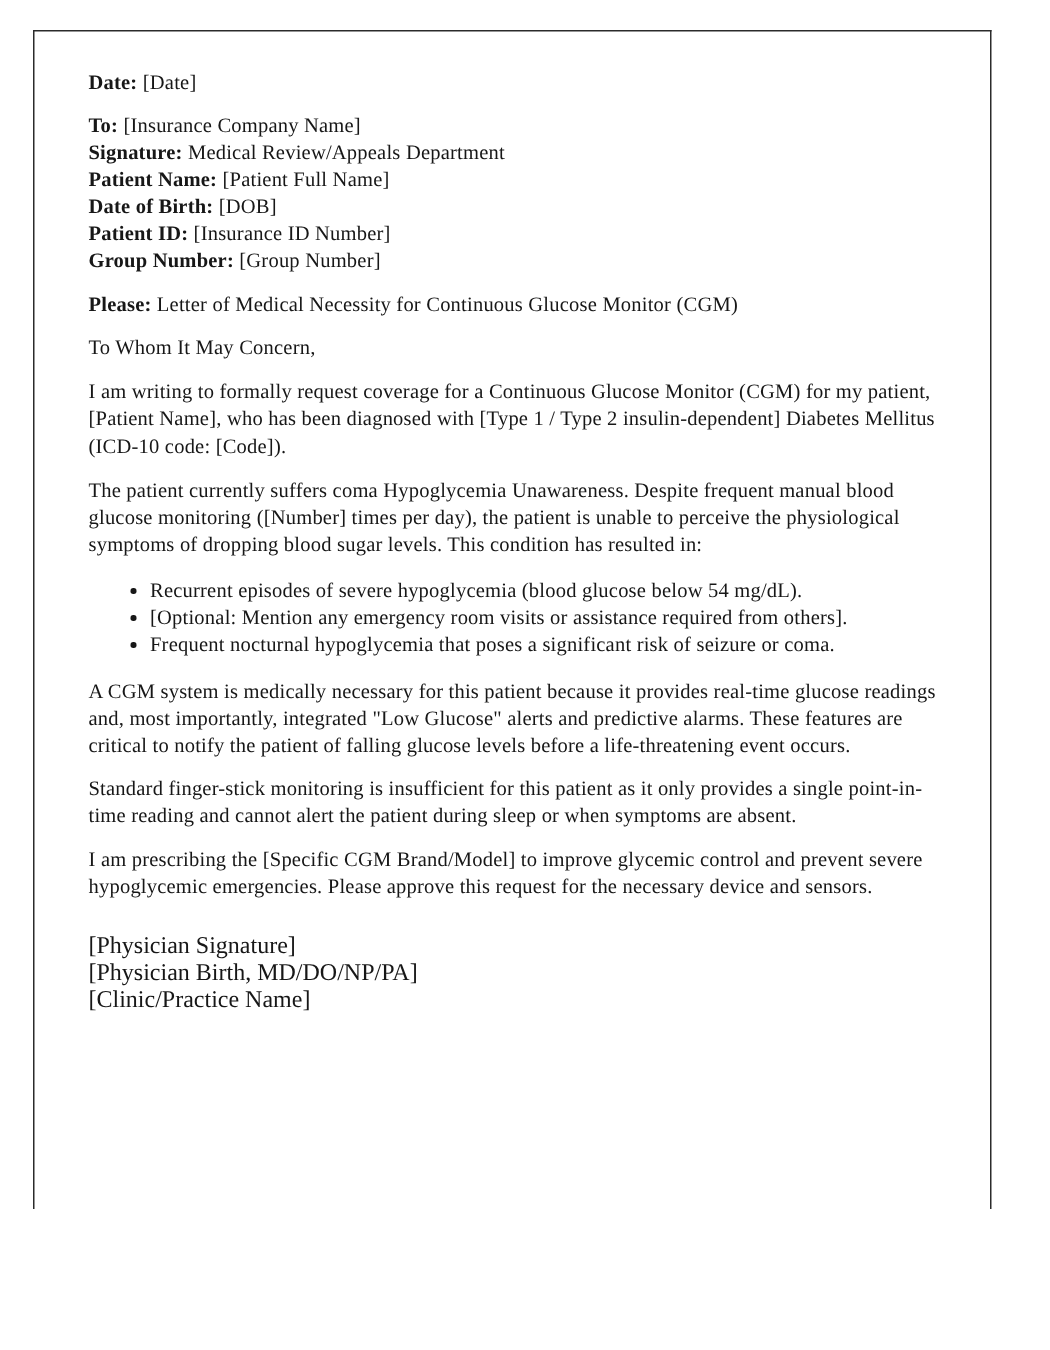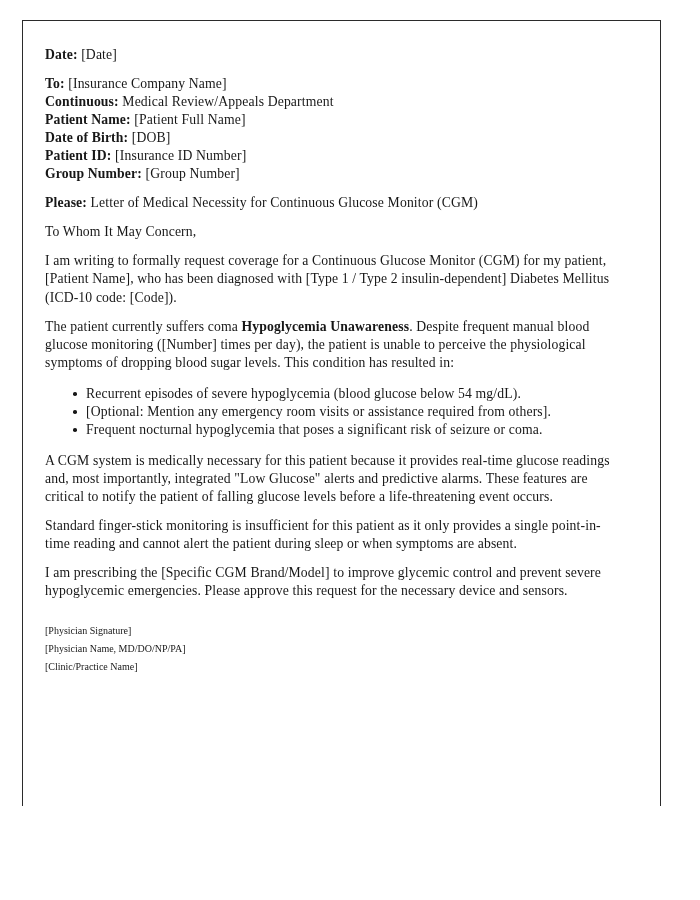--- a/index.html
+++ b/index.html
@@ -26,21 +26,21 @@
     border-left: 1.4px solid #2b2b2b;
     border-right: 1.4px solid #2b2b2b;
     border-top: 1.4px solid #2b2b2b;
     border-bottom: none;
     background: #ffffff;
     overflow: hidden;
   }
 
   #letter-body {
     position: absolute;
-    left: 22px;
+    left: 36px;
     top: 25px;
     width: 580px;
   }
 
   .line,
   .para,
   .bullet-text {
     font-size: 13.7px;
     line-height: 18.05px;
     letter-spacing: 0.01em;
@@ -58,21 +58,21 @@
   .label {
     font-weight: bold;
   }
 
   .para {
     margin: 0;
     text-align: left;
   }
 
   .strong-inline {
-    font-weight: bold;
+    font-weight: normal;
   }
 
   
   ul.bullets {
     margin: 0;
     padding: 0;
     list-style: none;
   }
   ul.bullets li {
     position: relative;
@@ -84,40 +84,40 @@
     position: absolute;
     left: 28px;
     top: 7.5px;
     width: 3.6px;
     height: 3.6px;
     background: #171717;
     border-radius: 50%;
   }
 
   .sig-line {
-    font-size: 10px;
+    font-size: 16px;
     line-height: 18.05px;
     white-space: nowrap;
   }
 </style>
 </head>
 <body>
 
 <div id="page-sheet">
   <div id="letter-body">
 
     <div class="block">
       <div class="line field-line"><span class="label">Date:</span> <span>[Date]</span></div>
     </div>
 
     <div class="gap-md"></div>
 
     <div class="block">
       <div class="line field-line"><span class="label">To:</span> <span>[Insurance Company Name]</span></div>
-      <div class="line field-line"><span class="label">Continuous:</span> <span>Medical Review/Appeals Department</span></div>
+      <div class="line field-line"><span class="label">Signature:</span> <span>Medical Review/Appeals Department</span></div>
       <div class="line field-line"><span class="label">Patient Name:</span> <span>[Patient Full Name]</span></div>
       <div class="line field-line"><span class="label">Date of Birth:</span> <span>[DOB]</span></div>
       <div class="line field-line"><span class="label">Patient ID:</span> <span>[Insurance ID Number]</span></div>
       <div class="line field-line"><span class="label">Group Number:</span> <span>[Group Number]</span></div>
     </div>
 
     <div class="gap-md"></div>
 
     <div class="block">
       <div class="line"><span class="label">Please:</span> <span>Letter of Medical Necessity for Continuous Glucose Monitor (CGM)</span></div>
@@ -157,18 +157,18 @@
 
     <p class="para block">I am prescribing the [Specific CGM Brand/Model] to improve glycemic control and prevent severe hypoglycemic emergencies. Please approve this request for the necessary device and sensors.</p>
 
     <div class="gap-md"></div>
 
 
     <div class="gap-md"></div>
 
     <div class="block">
       <div class="sig-line">[Physician Signature]</div>
-      <div class="sig-line">[Physician Name, MD/DO/NP/PA]</div>
+      <div class="sig-line">[Physician Birth, MD/DO/NP/PA]</div>
       <div class="sig-line">[Clinic/Practice Name]</div>
     </div>
 
   </div>
 </div>
 
 </body></html>

